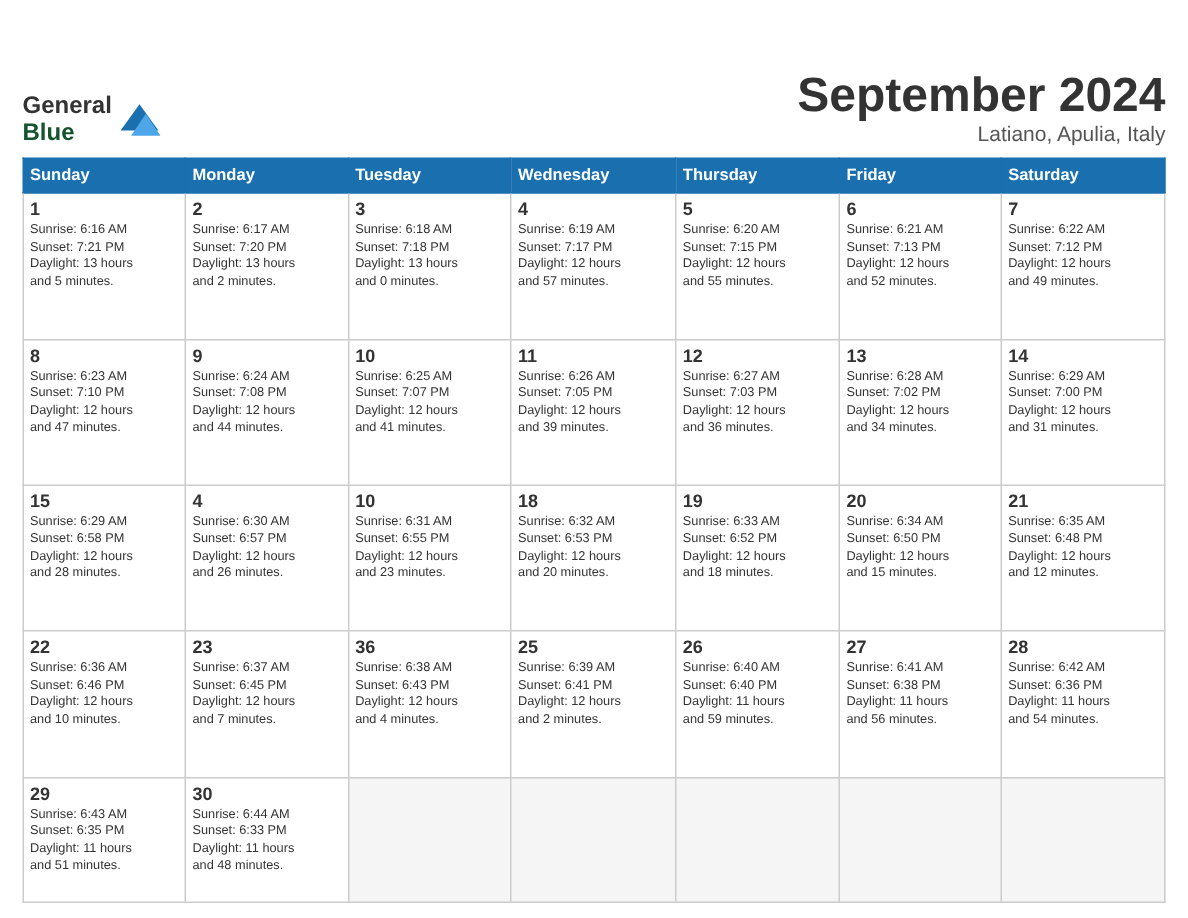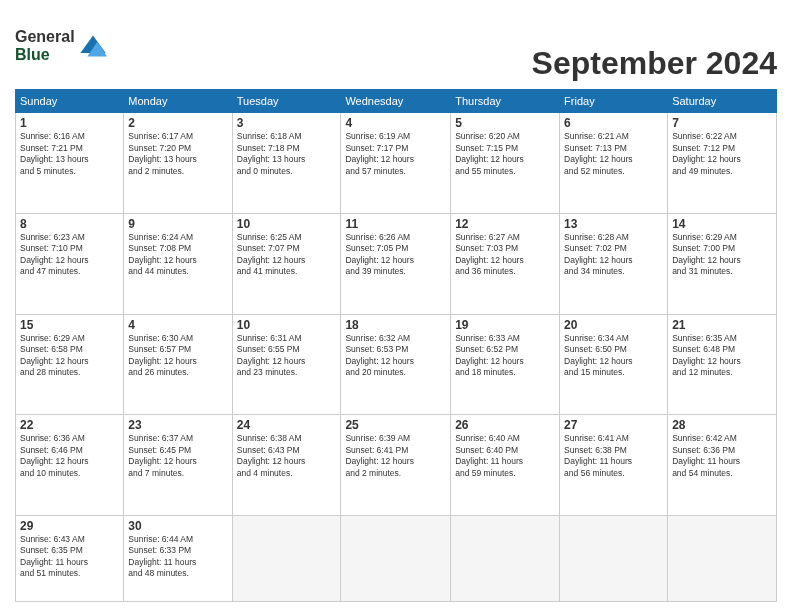--- a/index.html
+++ b/index.html
@@ -13,21 +13,21 @@
     .page {
       width: 792px;
       height: 612px;
       padding: 10px 15px;
       display: flex;
       flex-direction: column;
     }
     .header {
       display: flex;
       justify-content: space-between;
-      align-items: center;
+      align-items: flex-end;
       margin-bottom: 8px;
     }
     .logo {
       display: flex;
       align-items: center;
     }
     .logo-text {
       display: flex;
       flex-direction: column;
       line-height: 1.1;
@@ -66,21 +66,21 @@
       border-collapse: collapse;
       flex: 1;
       font-size: 9.5px;
     }
     .calendar th {
       background: #1a6faf;
       color: white;
       padding: 5px 4px;
       text-align: left;
       font-size: 11px;
-      font-weight: normal;
+      font-weight: bold;
       border: 1px solid #1a6faf;
     }
     .calendar td {
       border: 1px solid #ccc;
       vertical-align: top;
       padding: 3px 4px;
       width: 113px;
       height: 82px;
     }
     .calendar td.empty {
@@ -113,20 +113,21 @@
         <span class="logo-general">General</span>
         <span class="logo-blue">Blue</span>
       </div>
       <svg class="logo-icon" viewBox="0 0 40 40" fill="none">
         <polygon points="20,5 38,30 2,30" fill="#1a6faf"></polygon>
         <polygon points="26,14 40,35 12,35" fill="#4da6e8"></polygon>
       </svg>
     </div>
     <div class="title-block">
       <div class="month-title">September 2024</div>
+      <div class="location">Latiano, Apulia, Italy</div>
     </div>
   </div>
 
   <table class="calendar">
     <thead>
       <tr>
         <th>Sunday</th>
         <th>Monday</th>
         <th>Tuesday</th>
         <th>Wednesday</th>
@@ -229,21 +230,21 @@
         <tr>
           <td>
             <span class="day-num">22</span>
             <div class="day-info">Sunrise: 6:36 AM<br>Sunset: 6:46 PM<br>Daylight: 12 hours<br>and 10 minutes.</div>
           </td>
           <td>
             <span class="day-num">23</span>
             <div class="day-info">Sunrise: 6:37 AM<br>Sunset: 6:45 PM<br>Daylight: 12 hours<br>and 7 minutes.</div>
           </td>
           <td>
-            <span class="day-num">24</span>
+            <span class="day-num">36</span>
             <div class="day-info">Sunrise: 6:38 AM<br>Sunset: 6:43 PM<br>Daylight: 12 hours<br>and 4 minutes.</div>
           </td>
           <td>
             <span class="day-num">25</span>
             <div class="day-info">Sunrise: 6:39 AM<br>Sunset: 6:41 PM<br>Daylight: 12 hours<br>and 2 minutes.</div>
           </td>
           <td>
             <span class="day-num">26</span>
             <div class="day-info">Sunrise: 6:40 AM<br>Sunset: 6:40 PM<br>Daylight: 11 hours<br>and 59 minutes.</div>
           </td>

